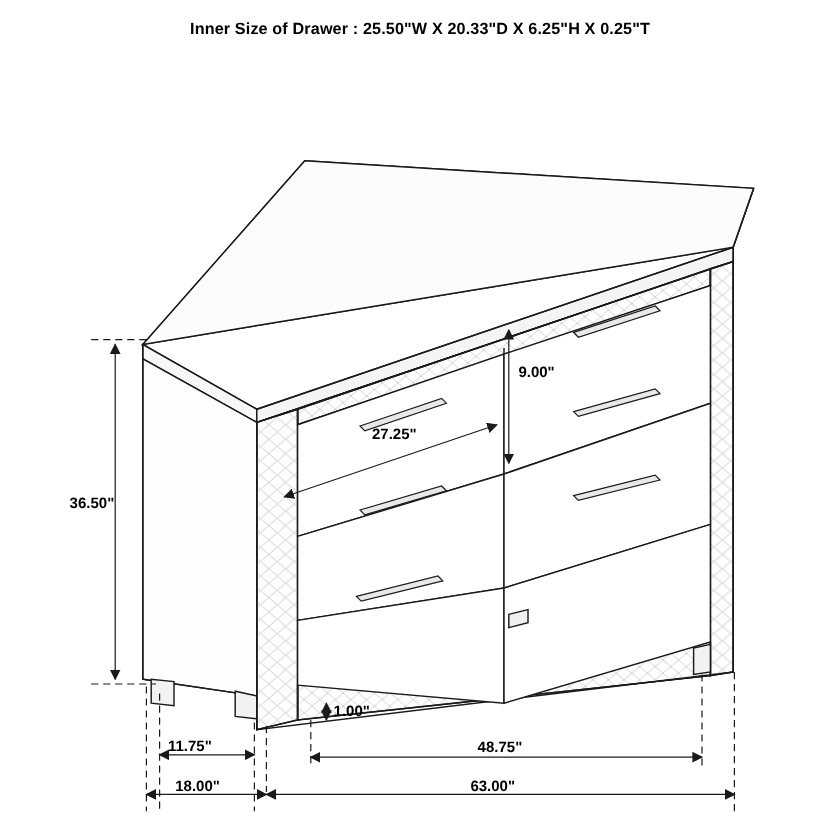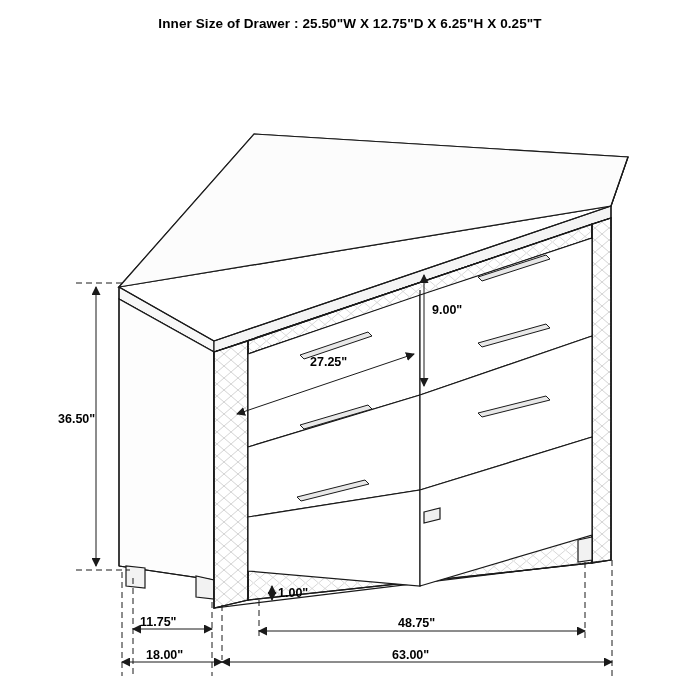--- a/index.html
+++ b/index.html
@@ -43,21 +43,21 @@
     font-weight: bold;
     white-space: nowrap;
     color: #000;
   }
 </style>
 </head>
 <body>
 
 <div id="stage">
 
-  <div class="title">Inner Size of Drawer : 25.50"W X 12.75"D X 6.25"H X 0.25"T</div>
+  <div class="title">Inner Size of Drawer : 25.50"W X 20.33"D X 6.25"H X 0.25"T</div>
 
   <svg class="draw" viewBox="0 0 700 700">
     <defs>
       <pattern id="diamond" width="14" height="12" patternUnits="userSpaceOnUse" patternTransform="rotate(0)">
         <path d="M7 0 L14 6 L7 12 L0 6 Z" fill="none" stroke="#c2c2c2" stroke-width="0.7"></path>
       </pattern>
       <pattern id="diamond2" width="13" height="11" patternUnits="userSpaceOnUse">
         <path d="M6.5 0 L13 5.5 L6.5 11 L0 5.5 Z" fill="none" stroke="#c9c9c9" stroke-width="0.7"></path>
       </pattern>
       <marker id="arrEnd" markerWidth="9" markerHeight="9" refX="8" refY="4.5" orient="auto">

